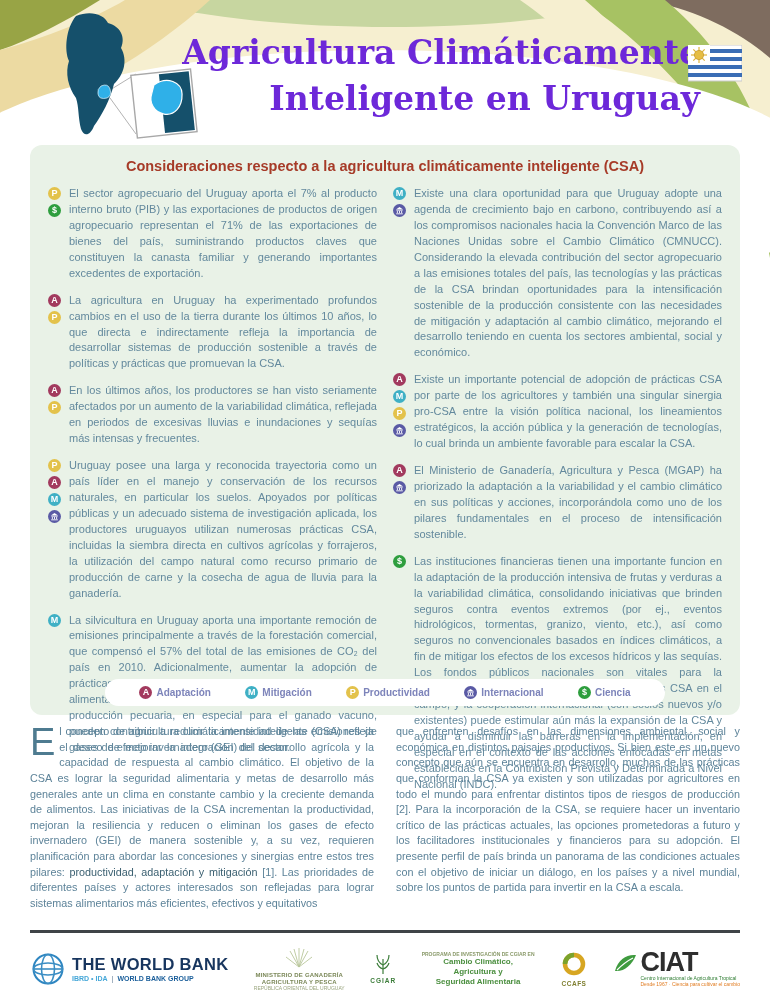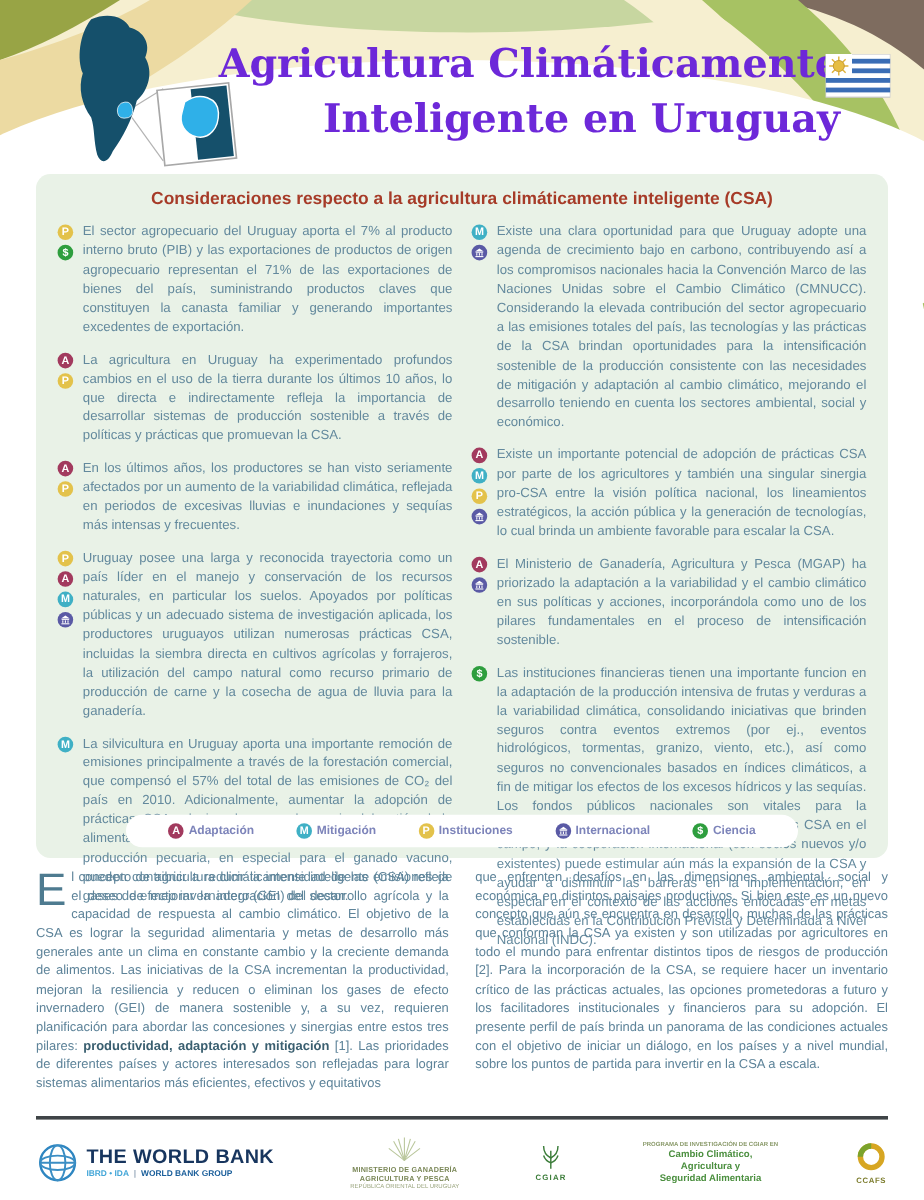--- a/index.html
+++ b/index.html
@@ -34,21 +34,21 @@
   .legend{
     position:absolute;left:50%;bottom:9px;transform:translateX(-50%);
     width:560px;height:27px;background:#ffffff;border-radius:14px;
     display:flex;align-items:center;justify-content:space-evenly;
   }
   .litem{display:flex;align-items:center;gap:4px;}
   .llabel{font-size:10px;font-weight:700;color:#7d84ba;}
   .intro{position:absolute;left:30px;top:724px;width:710px;display:flex;gap:22px;z-index:2;}
   .icol{flex:1;min-width:0;font-size:10.8px;line-height:1.45;color:#5d8399;text-align:justify;}
   .dropcap{float:left;font-size:38px;line-height:.8;padding:3px 4px 0 0;color:#4e7b90;}
-  .ibold{color:#3a5f70;font-weight:700;}
+  .ibold{color:#3a5f70;font-weight:400;}
   .rule{position:absolute;left:30px;top:930px;width:710px;height:3px;background:#3f4447;z-index:2;}
   .footer{
     position:absolute;left:30px;top:942px;width:710px;height:54px;z-index:2;
     display:flex;align-items:center;justify-content:space-between;
   }
   .wb{display:flex;align-items:center;gap:6px;}
   .wb-title{font-size:16.5px;font-weight:700;color:#17355e;letter-spacing:.3px;line-height:1;text-align:right;}
   .wb-sub{font-size:7px;font-weight:700;display:flex;gap:4px;align-items:center;margin-top:2px;}
   .wb-ibrd{color:#45a7d8;} .wb-sep{color:#9ab;} .wb-group{color:#1a5e9a;}
   .mgap{text-align:center;line-height:1.15;}
@@ -240,21 +240,21 @@
       <div class="litem">
         <span class="bicon" style="background: rgb(162, 58, 94);">A</span>
         <span class="llabel">Adaptación</span>
       </div>
       <div class="litem">
         <span class="bicon" style="background: rgb(63, 176, 197);">M</span>
         <span class="llabel">Mitigación</span>
       </div>
       <div class="litem">
         <span class="bicon" style="background: rgb(227, 194, 75);">P</span>
-        <span class="llabel">Instituciones</span>
+        <span class="llabel">Productividad</span>
       </div>
       <div class="litem">
         <span class="bicon" style="background: rgb(90, 90, 165);">
           <svg viewBox="0 0 10 10" width="9" height="9">
             <g fill="#ffffff">
               <path d="M1 3.9 L5 1.1 L9 3.9 Z"></path>
               <rect x="1.5" y="4.3" width="7" height="0.8"></rect>
               <rect x="2.1" y="5.5" width="1" height="2.3"></rect>
               <rect x="4.5" y="5.5" width="1" height="2.3"></rect>
               <rect x="6.9" y="5.5" width="1" height="2.3"></rect>
@@ -337,13 +337,24 @@
 
   <div class="ccafs-logo">
     <svg width="28" height="28" viewBox="0 0 28 28">
       <circle cx="14" cy="14" r="9" fill="none" stroke="#d7a622" stroke-width="4.5"></circle>
       <path d="M5,14 A9,9 0 0 1 14,5" fill="none" stroke="#7ba32c" stroke-width="4.5"></path>
       <circle cx="14" cy="14" r="4.5" fill="#ffffff"></circle>
     </svg>
     <div class="ccafs-acronym">CCAFS</div>
   </div>
 
+  <div class="ciat">
+    <svg width="24" height="26" viewBox="0 0 24 26">
+      <path d="M2,20 C5,8 14,3 23,4 C19,14 11,21 2,20 Z" fill="#3f9b3f"></path>
+      <path d="M4,19 C9,14 14,10 20,7" fill="none" stroke="#ffffff" stroke-width="1.2"></path>
+    </svg>
+    <div>
+      <div class="ciat-acronym">CIAT</div>
+      <div class="ciat-l1">Centro Internacional de Agricultura Tropical</div>
+      <div class="ciat-l2">Desde 1967 · Ciencia para cultivar el cambio</div>
+    </div>
+  </div>
 </footer>
 
 </body></html>

